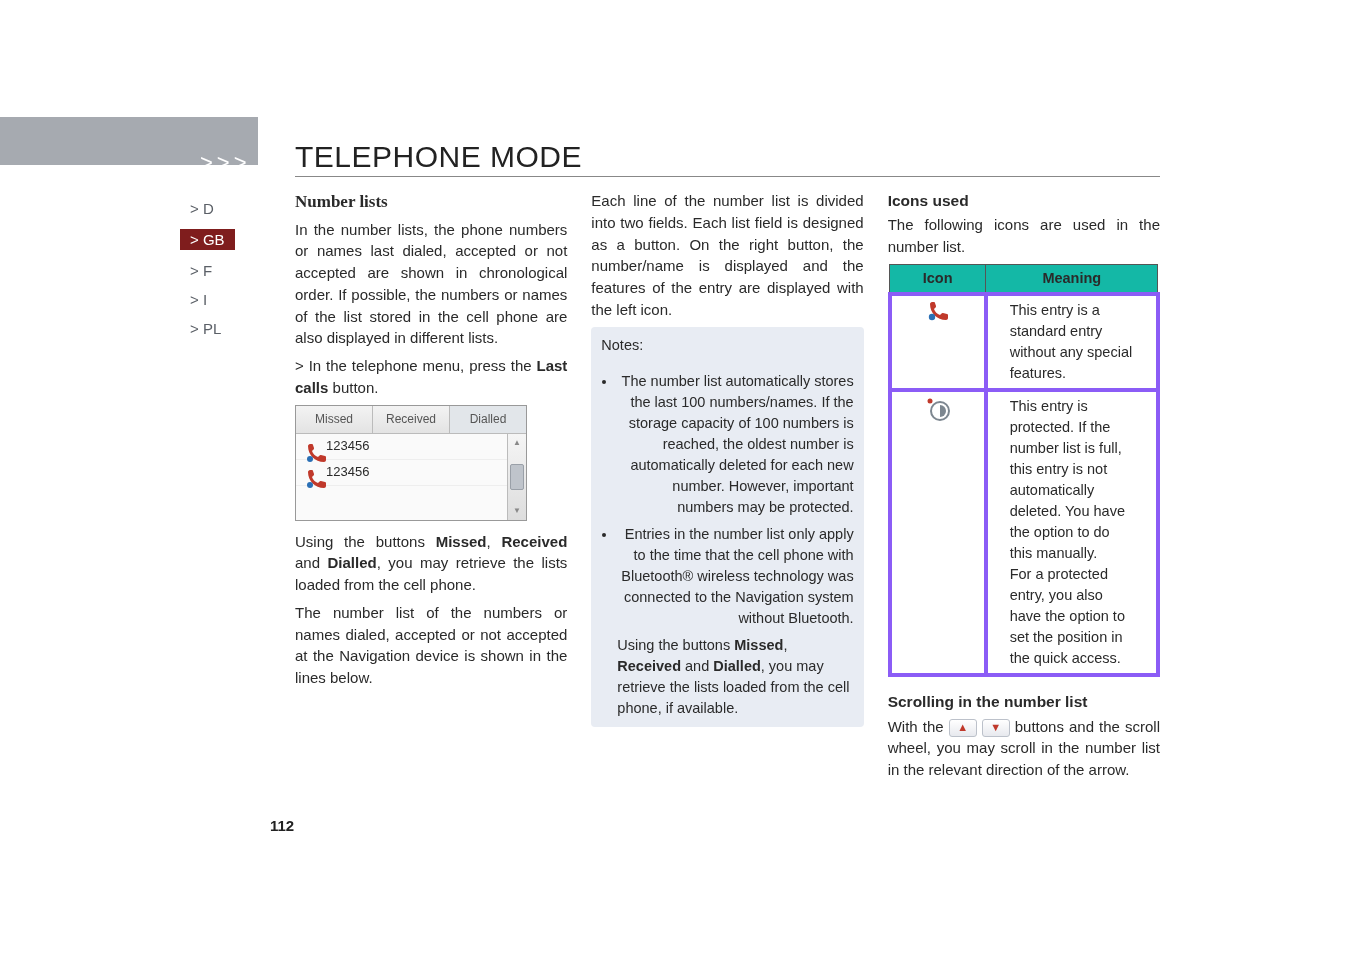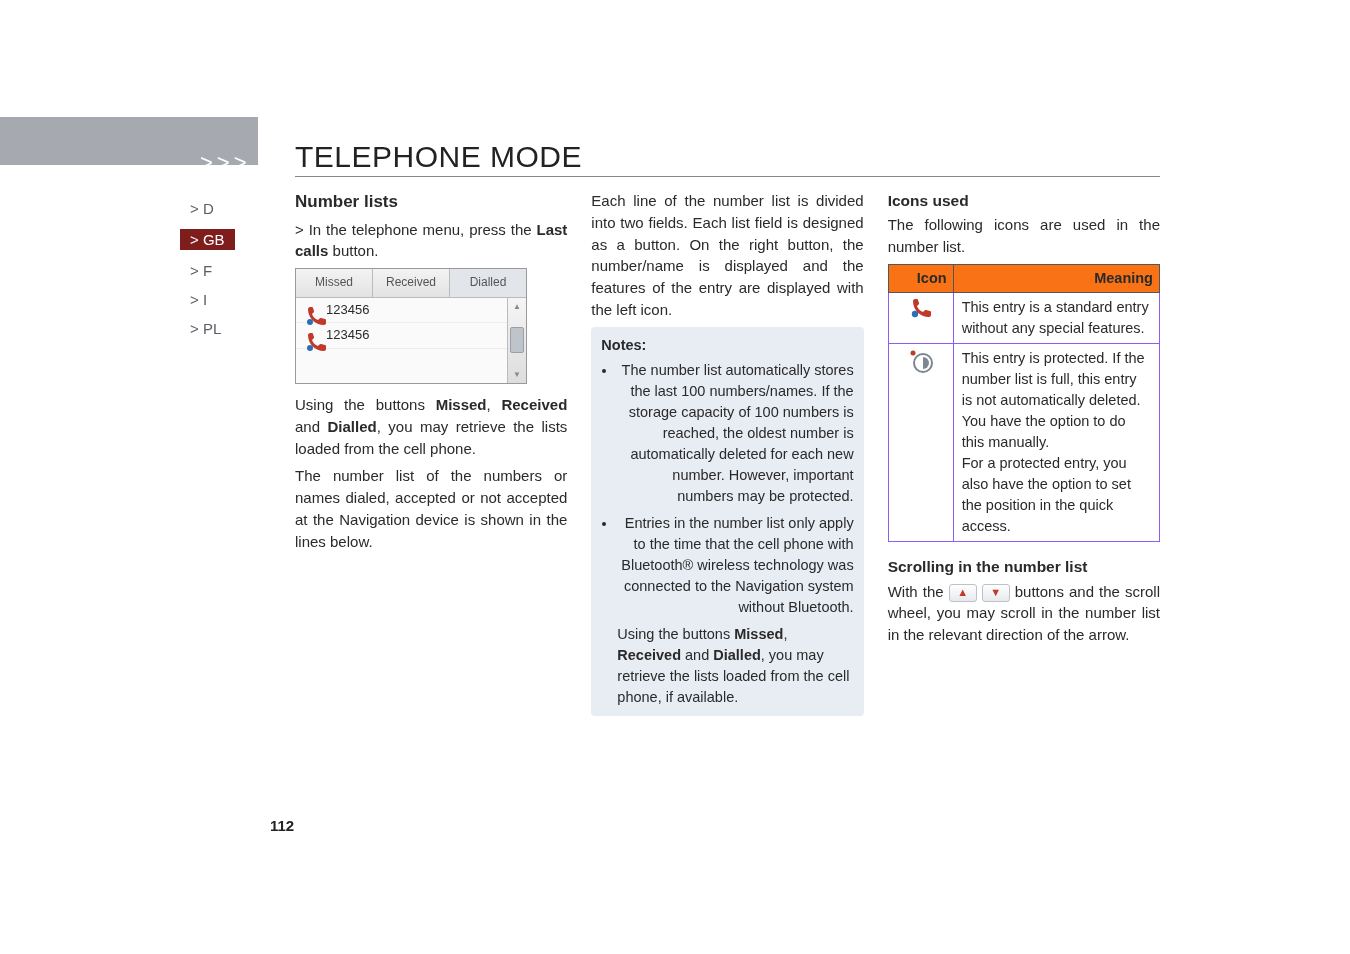--- a/index.html
+++ b/index.html
@@ -75,21 +75,21 @@
   .col {
     flex: 1;
     font-size: 15px;
     line-height: 1.45;
     color: #2a2a2a;
   }
   .col h3 {
     margin: 0 0 4px 0;
     font-size: 17px;
     font-weight: bold;
-    font-family: Liberation Sans, sans-serif;
+    font-family: Liberation Serif, serif;
   }
   .col h4 {
     margin: 0 0 2px 0;
     font-size: 15.5px;
     font-weight: bold;
     font-family: "Trebuchet MS", Arial, sans-serif;
   }
   .col p { margin: 0 0 6px 0; text-align: justify; }
   .justify { text-align: justify; }
   .tabbox {
@@ -136,38 +136,38 @@
     padding:3px 0;
     font-size:8px; color:#888;
   }
   .tabbox .scroll .thumb { background:#bfc4cb; width:12px; height:24px; border:1px solid #9aa0a8; border-radius:2px; }
   .notesbox {
     background: #e8ecf3;
     border-radius: 4px;
     padding: 8px 10px 8px 10px;
     font-size: 14.5px;
   }
-  .notesbox .ntitle { font-weight: bold; margin-bottom: 4px; }
+  .notesbox .ntitle { font-weight: normal; margin-bottom: 15px; }
   .notesbox ul { margin: 0 0 0 4px; padding-left: 12px; }
   .notesbox li { margin-bottom: 6px; text-align: right; }
   table.meaning {
     border-collapse: collapse;
     width: 100%;
     font-size: 14.5px;
   }
   table.meaning th {
-    background: #f97316;
-    text-align: right;
-    padding: 3px 6px;
+    background: #14b8a6;
+    text-align: center;
+    padding: 3px 22px;
     border: 1px solid #555;
     font-weight: bold;
   }
   table.meaning td {
-    border: 1px solid #8b5cf6;
-    padding: 4px 8px;
+    border: 4px solid #8b5cf6;
+    padding: 4px 22px;
     vertical-align: top;
   }
   .iconcell { width: 48px; text-align:center; }
   .phone-svg { width:28px; height:24px; }
   .protect-svg { width:28px; height:26px; }
   .arrowbtn {
     display:inline-block;
     background: linear-gradient(#fff,#e7e9ee);
     border:1px solid #bcc1ca;
     border-radius:3px;
@@ -202,20 +202,21 @@
   <div><span class="active">&gt; GB</span></div>
   <div>&gt; F</div>
   <div>&gt; I</div>
   <div>&gt; PL</div>
 </div>
 
 <div class="columns">
 
   <div class="col">
     <h3>Number lists</h3>
+    <p class="justify">In the number lists, the phone numbers or names last dialed, accepted or not accepted are shown in chronological order. If possible, the numbers or names of the list stored in the cell phone are also displayed in different lists.</p>
     <p>
       <span>&gt; In the telephone menu, press the </span><b>Last calls</b><span> button.</span>
     </p>
 
     <div class="tabbox">
       <div class="tabs">
         <div class="tab">Missed</div>
         <div class="tab">Received</div>
         <div class="tab">Dialled</div>
       </div>

